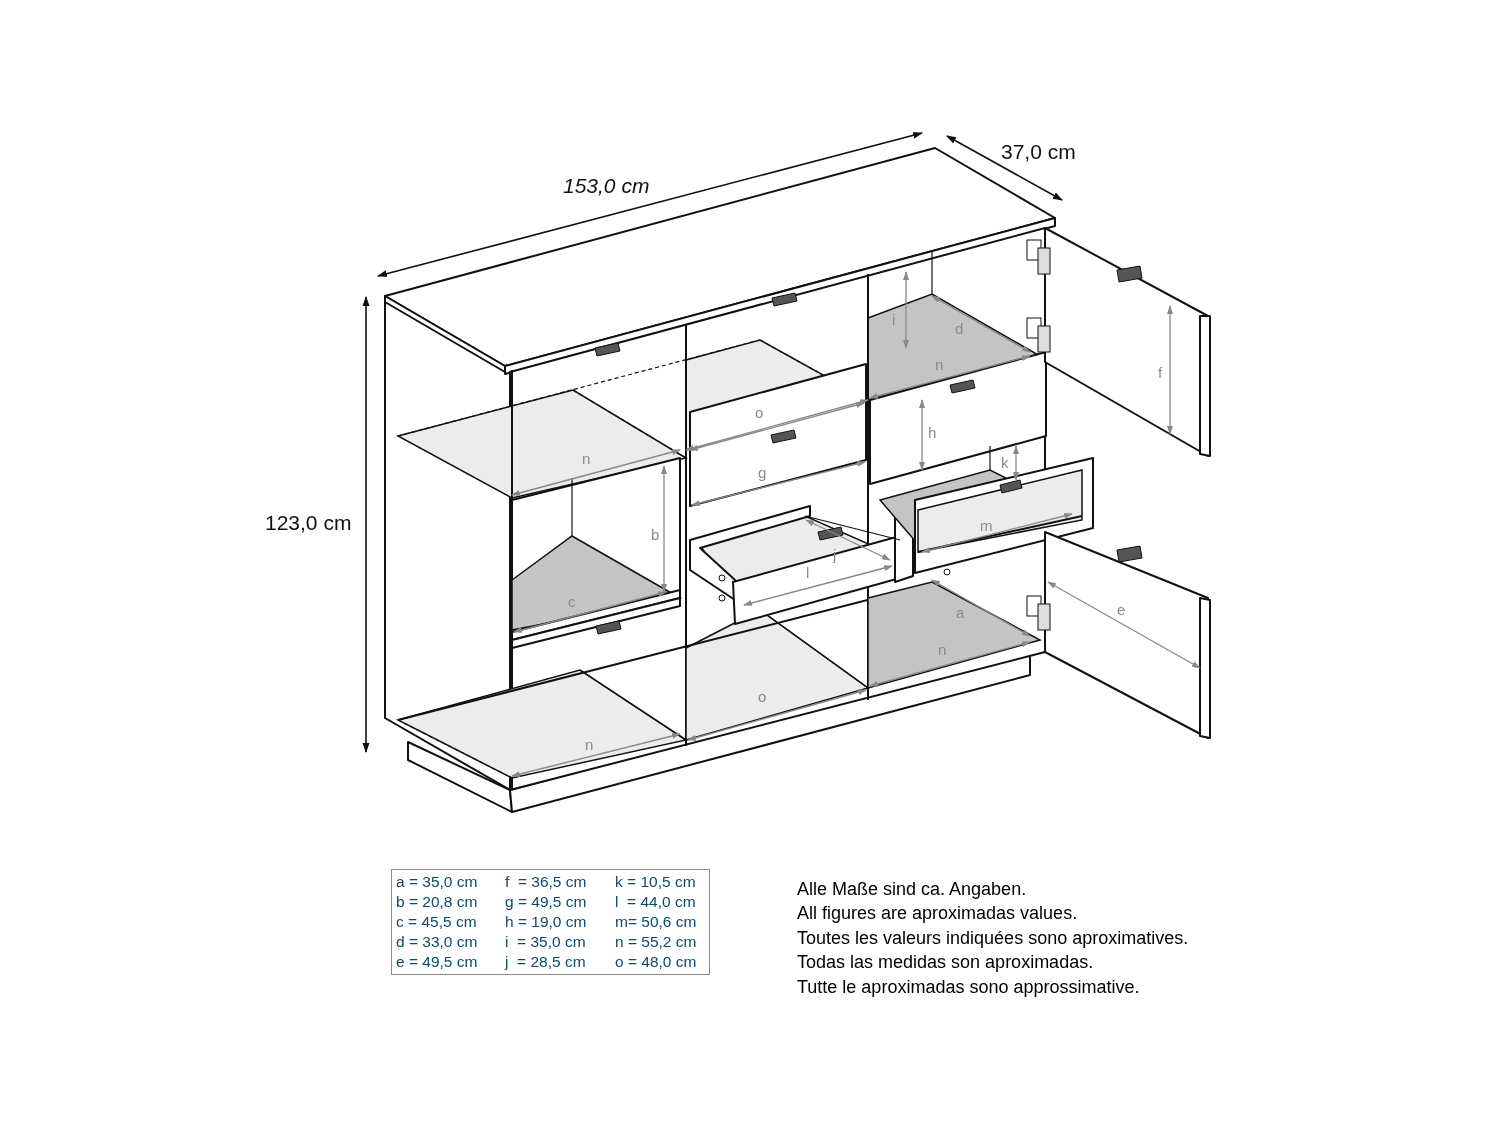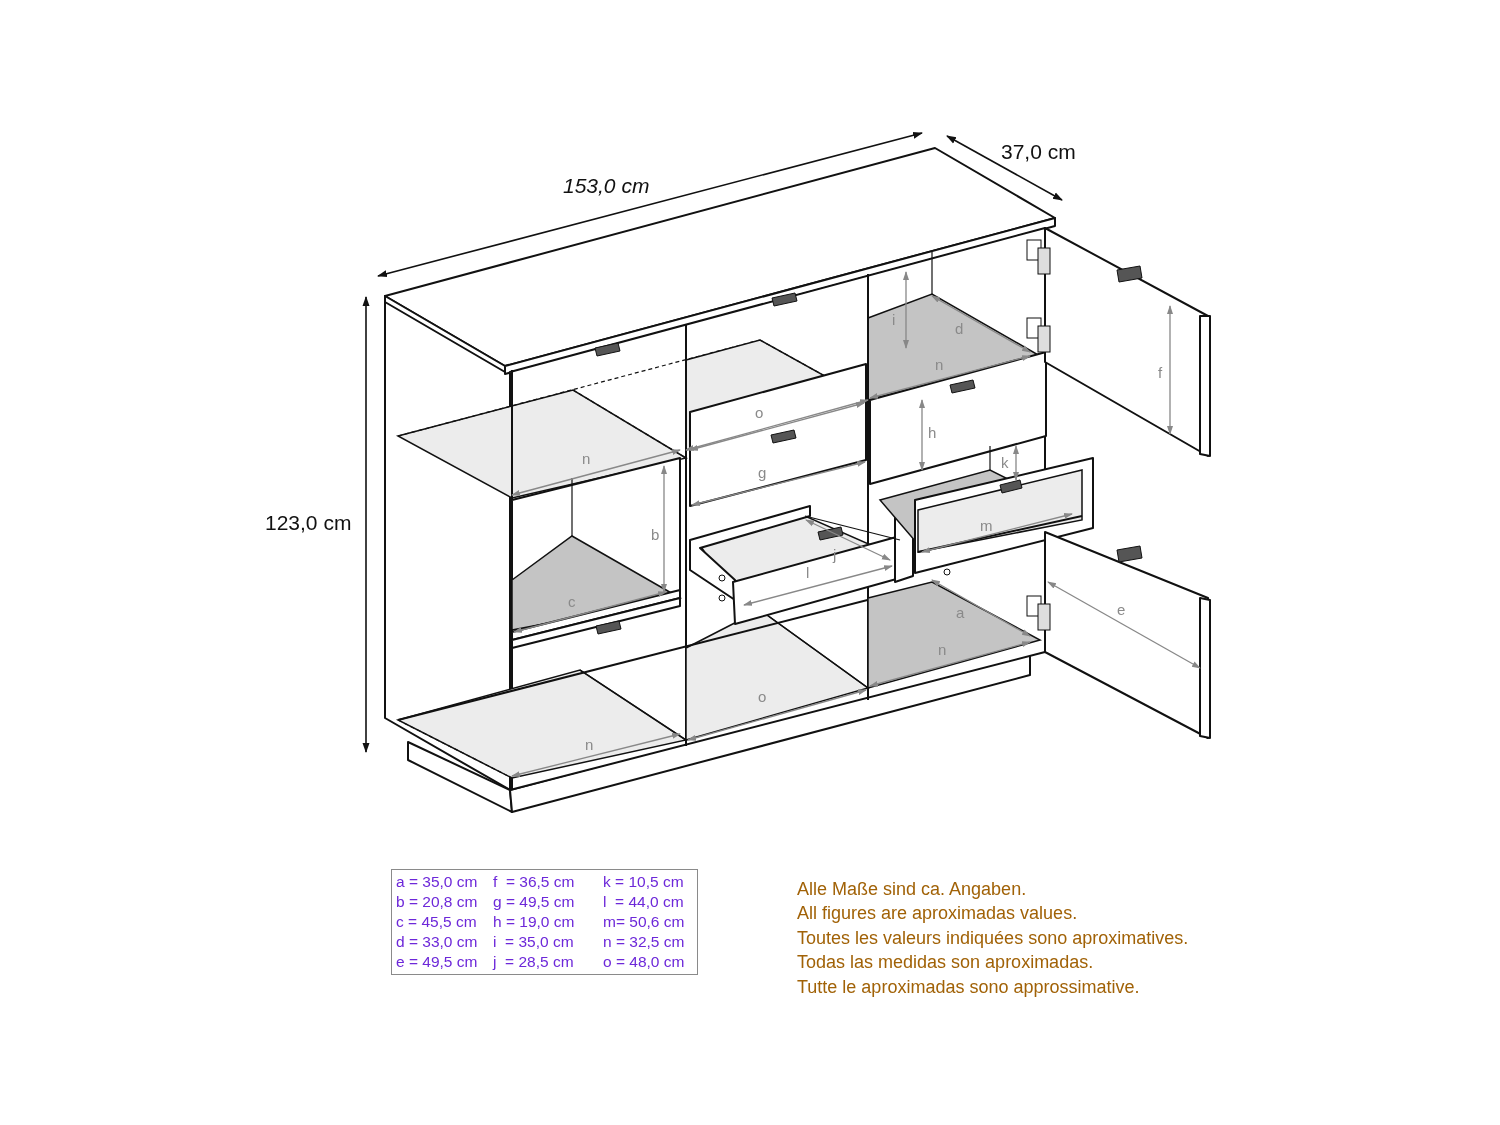--- a/index.html
+++ b/index.html
@@ -9,28 +9,28 @@
   .thin { stroke: #111; stroke-width: 1.2; fill: none; }
   .face { fill: #ffffff; stroke: #111; stroke-width: 2; stroke-linejoin: round; }
   .shelf-light { fill: #ececec; stroke: #111; stroke-width: 1.5; }
   .shelf-dark { fill: #c4c4c4; stroke: #111; stroke-width: 1.5; }
   .dash { stroke: #111; stroke-width: 1.2; stroke-dasharray: 4 3; fill: none; }
   .dim { stroke: #888; stroke-width: 1.3; fill: none; }
   .dimblack { stroke: #111; stroke-width: 1.6; fill: none; }
   .lbl { font-family: "Liberation Sans", sans-serif; font-size: 15px; fill: #8a8a8a; }
   .handle { fill: #555; stroke: #111; stroke-width: 1; }
 
-  #legend-table { position: absolute; left: 391px; top: 869px; border: 1px solid #8a8a8a; padding: 2px 4px; font-size: 15.5px; color: #6d28d9; line-height: 20px; }
+  #legend-table { position: absolute; left: 391px; top: 869px; border: 1px solid #8a8a8a; padding: 2px 4px; font-size: 15.5px; color: #0c4a6e; line-height: 20px; }
   #legend-table .row { display: flex; white-space: pre; }
   #legend-table .cell { white-space: pre; }
   #legend-table .c1 { width: 97px; }
-  #legend-table .c2 { width: 110px; }
+  #legend-table .c2 { width: 110px; margin-left: 12px; }
   #legend-table .c3 { width: 90px; }
 
-  #note { position: absolute; left: 797px; top: 877px; font-size: 18px; line-height: 24.4px; color: #a16207; }
+  #note { position: absolute; left: 797px; top: 877px; font-size: 18px; line-height: 24.4px; color: #000000; }
   #note div { white-space: nowrap; }
 
   .dim-text { position: absolute; font-size: 21px; color: #111; white-space: nowrap; }
 </style>
 </head>
 <body>
 
 <svg id="drawing" viewBox="0 0 1500 1125" xmlns="http://www.w3.org/2000/svg">
   <defs>
     <marker id="arrB" markerWidth="10" markerHeight="10" refX="9" refY="5" orient="auto-start-reverse" markerUnits="userSpaceOnUse">
@@ -205,21 +205,21 @@
     <span class="cell c3">l  = 44,0 cm</span>
   </div>
   <div class="row">
     <span class="cell c1">c = 45,5 cm</span>
     <span class="cell c2">h = 19,0 cm</span>
     <span class="cell c3">m= 50,6 cm</span>
   </div>
   <div class="row">
     <span class="cell c1">d = 33,0 cm</span>
     <span class="cell c2">i  = 35,0 cm</span>
-    <span class="cell c3">n = 32,5 cm</span>
+    <span class="cell c3">n = 55,2 cm</span>
   </div>
   <div class="row">
     <span class="cell c1">e = 49,5 cm</span>
     <span class="cell c2">j  = 28,5 cm</span>
     <span class="cell c3">o = 48,0 cm</span>
   </div>
 </div>
 
 <div id="note">
   <div>Alle Maße sind ca. Angaben.</div>

